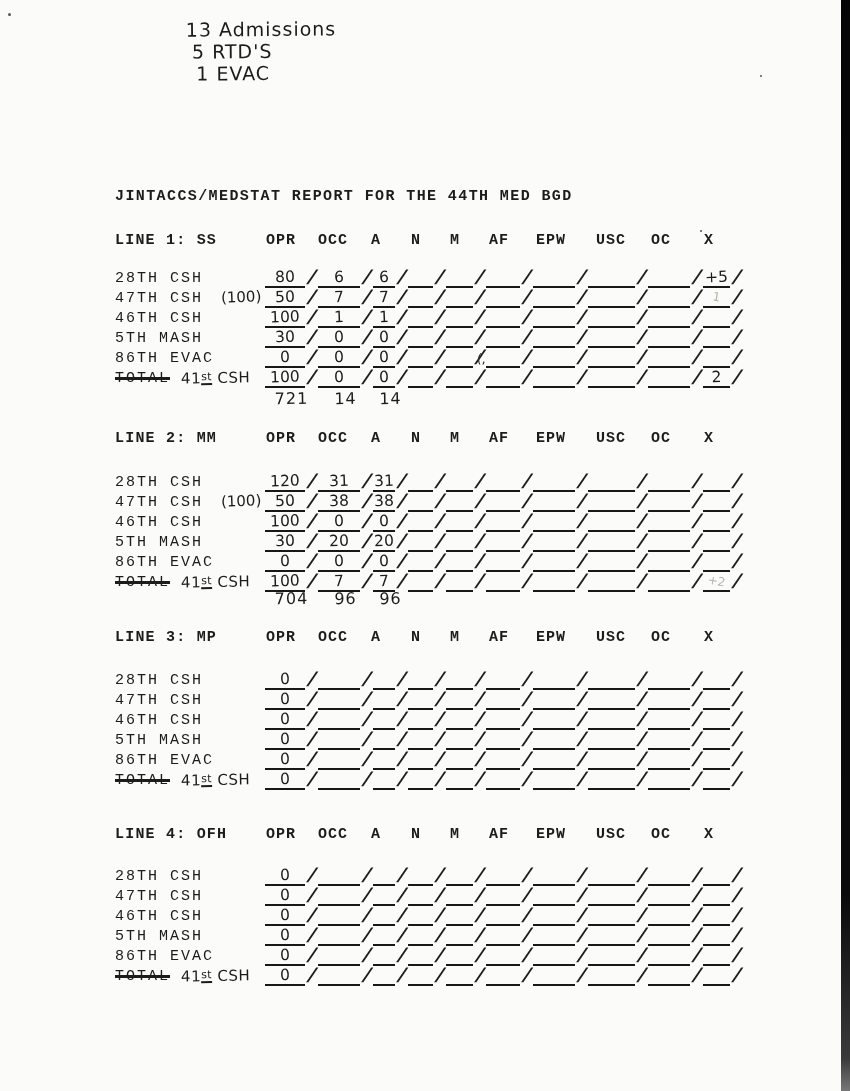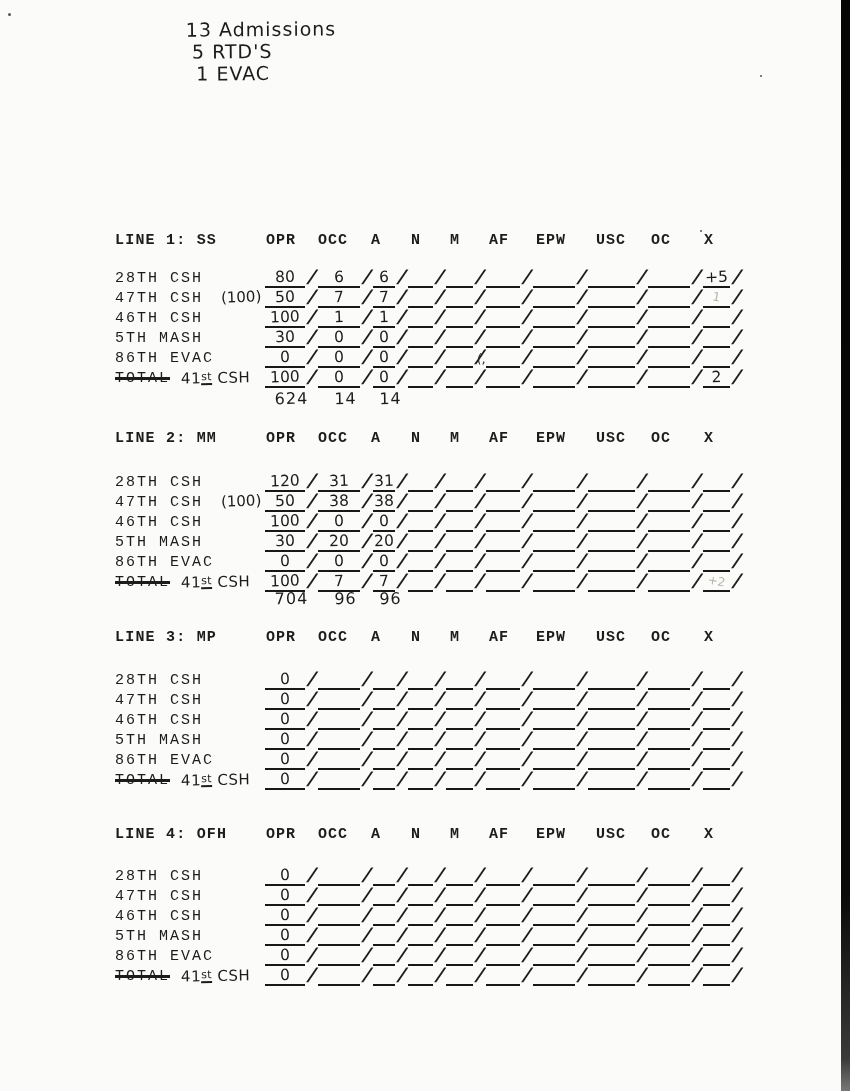--- a/index.html
+++ b/index.html
@@ -110,20 +110,21 @@
   <div class="speck" style="left:8px;top:13px;width:3px;height:3px;"></div>
   <div class="speck" style="left:760px;top:75px;width:2px;height:2px;"></div>
   <div class="speck" style="left:700px;top:230px;width:2px;height:2px;"></div>
 
   <div class="note hw">
     <div>13 Admissions</div>
     <div>5 RTD'S</div>
     <div>1 EVAC</div>
   </div>
 
+  <div class="title">JINTACCS/MEDSTAT REPORT FOR THE 44TH MED BGD</div>
 
   <div id="sections">
       <div class="line-header" style="top: 232px;">
         <div class="line-label">LINE 1: <span>SS</span></div>
         <div class="col-head" style="left: 266px;">OPR</div>
         <div class="col-head" style="left: 318px;">OCC</div>
         <div class="col-head" style="left: 371px;">A</div>
         <div class="col-head" style="left: 411px;">N</div>
         <div class="col-head" style="left: 450px;">M</div>
         <div class="col-head" style="left: 489px;">AF</div>
@@ -441,21 +442,21 @@
           </div>
           <div class="slot" style="width: 40px;">
             <div class="blank">
               <div class="val hw">2</div>
             </div>
             <div class="slash">/</div>
           </div>
         </div>
       </div>
       <div class="totals-row" style="top: 389px;">
-        <div class="col-total hw" style="left: 0px; width: 53px;">624</div>
+        <div class="col-total hw" style="left: 0px; width: 53px;">721</div>
         <div class="col-total hw" style="left: 53px; width: 55px;">14</div>
         <div class="col-total hw" style="left: 108px; width: 35px;">14</div>
       </div>
       <div class="line-header" style="top: 430px;">
         <div class="line-label">LINE 2: <span>MM</span></div>
         <div class="col-head" style="left: 266px;">OPR</div>
         <div class="col-head" style="left: 318px;">OCC</div>
         <div class="col-head" style="left: 371px;">A</div>
         <div class="col-head" style="left: 411px;">N</div>
         <div class="col-head" style="left: 450px;">M</div>

